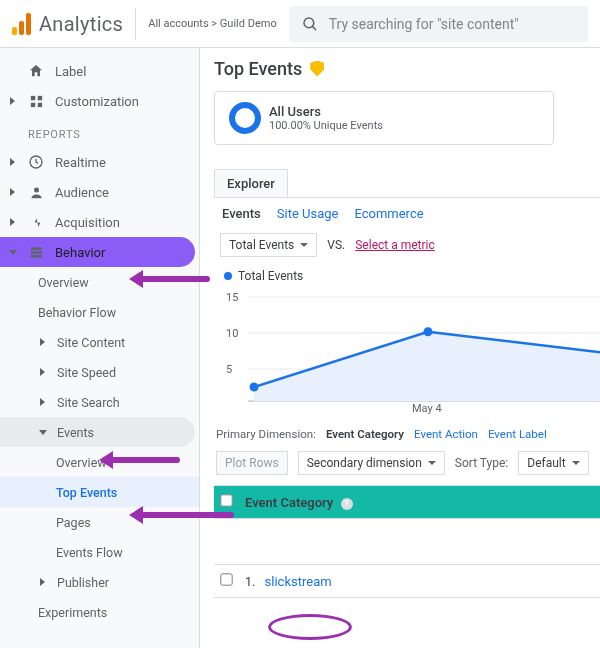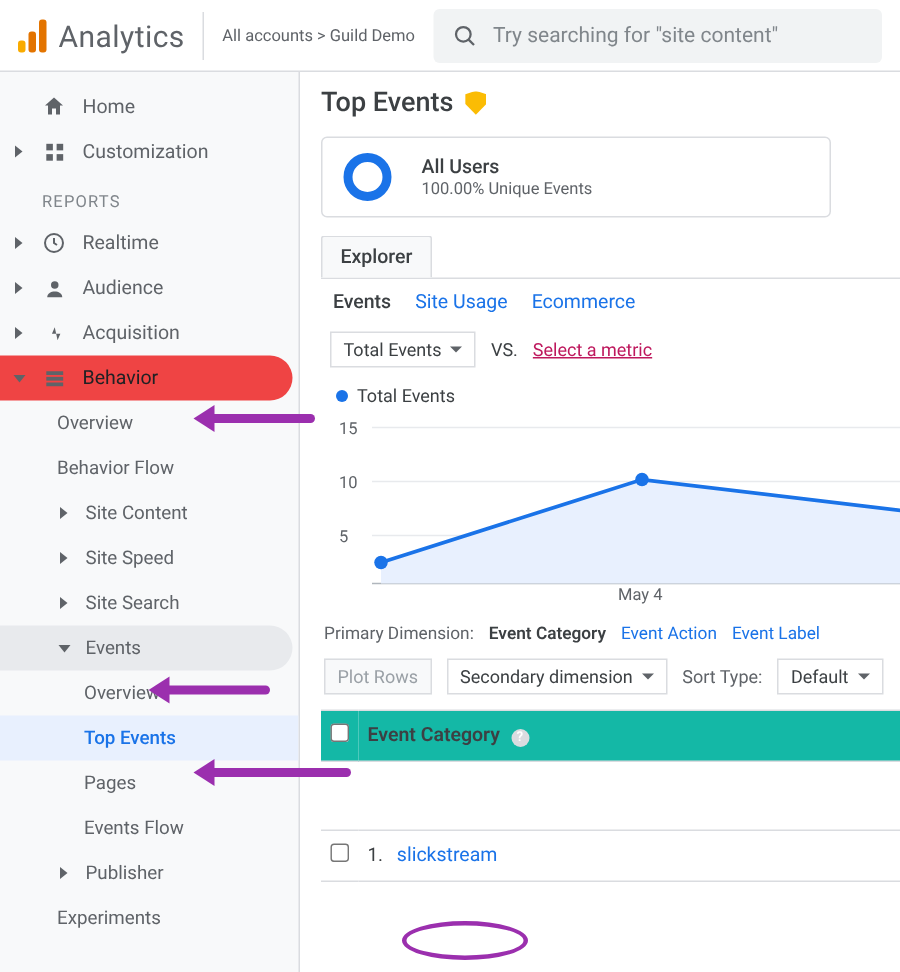--- a/index.html
+++ b/index.html
@@ -84,21 +84,21 @@
     border-top: 5px solid #5f6368;
   }
   .nav-icon { width: 18px; height: 18px; display:flex; align-items:center; justify-content:center; color:#5f6368;}
   .section-label {
     padding: 12px 16px 6px 28px;
     font-size: 11px;
     color: #80868b;
     letter-spacing: .8px;
   }
   .nav-item.active-parent {
-    background: #ef4444;
+    background: #8b5cf6;
     border-radius: 0 15px 15px 0;
     margin-right: 4px;
     color: #202124;
   }
   .sub-item { padding-left: 38px; font-size: 12.5px;}
   .sub-item .nav-chev { width: 9px; }
   .sub2-item { padding-left: 56px; font-size: 12.5px;}
   .sub-item.pill {
     background: #e8eaed;
     border-radius: 0 15px 15px 0;
@@ -115,22 +115,22 @@
   .page-title-row { display:flex; align-items:center; gap:8px; margin-bottom: 12px;}
   .page-title { font-size: 18px; font-weight: 500; color: #3c4043; }
   .shield {
     width: 14px; height: 16px; background: #fbbc04;
     clip-path: polygon(50% 0, 100% 15%, 100% 55%, 50% 100%, 0 55%, 0 15%);
     position: relative;
   }
 
   .segment-card {
     border: 1px solid #dadce0; border-radius: 4px;
-    display: flex; align-items: center; gap: 20px;
-    padding: 10px 14px; margin-bottom: 12px;
+    display: flex; align-items: center; gap: 8px;
+    padding: 10px 14px; margin-bottom: 24px;
     width: 340px;
   }
   .donut {
     width: 32px; height: 32px; border-radius: 50%;
     border: 6px solid #1a73e8;
   }
   .seg-text .t1 { font-size: 13px; font-weight: 500; color:#3c4043;}
   .seg-text .t2 { font-size: 11px; color:#5f6368;}
 
   .tabs { display:flex; border-bottom: 1px solid #dadce0;}
@@ -237,21 +237,21 @@
 <div class="layout">
 
   <div class="sidebar">
     <div class="nav-item">
       <span class="nav-chev"></span>
       <span class="nav-icon">
         <svg width="16" height="16" viewBox="0 0 24 24" fill="#5f6368">
             <path d="M12 3l9 8h-3v9h-4v-6h-4v6H6v-9H3z"></path>
           </svg>
       </span>
-      <span>Home</span>
+      <span>Label</span>
     </div>
     <div class="nav-item">
       <span class="nav-chev">
           <span class="chev-right"></span>
         </span>
       <span class="nav-icon">
         <svg width="15" height="15" viewBox="0 0 24 24" fill="#5f6368">
             <rect x="3" y="3" width="7" height="7"></rect>
             <rect x="14" y="3" width="7" height="7"></rect>
             <rect x="3" y="14" width="7" height="7"></rect>

